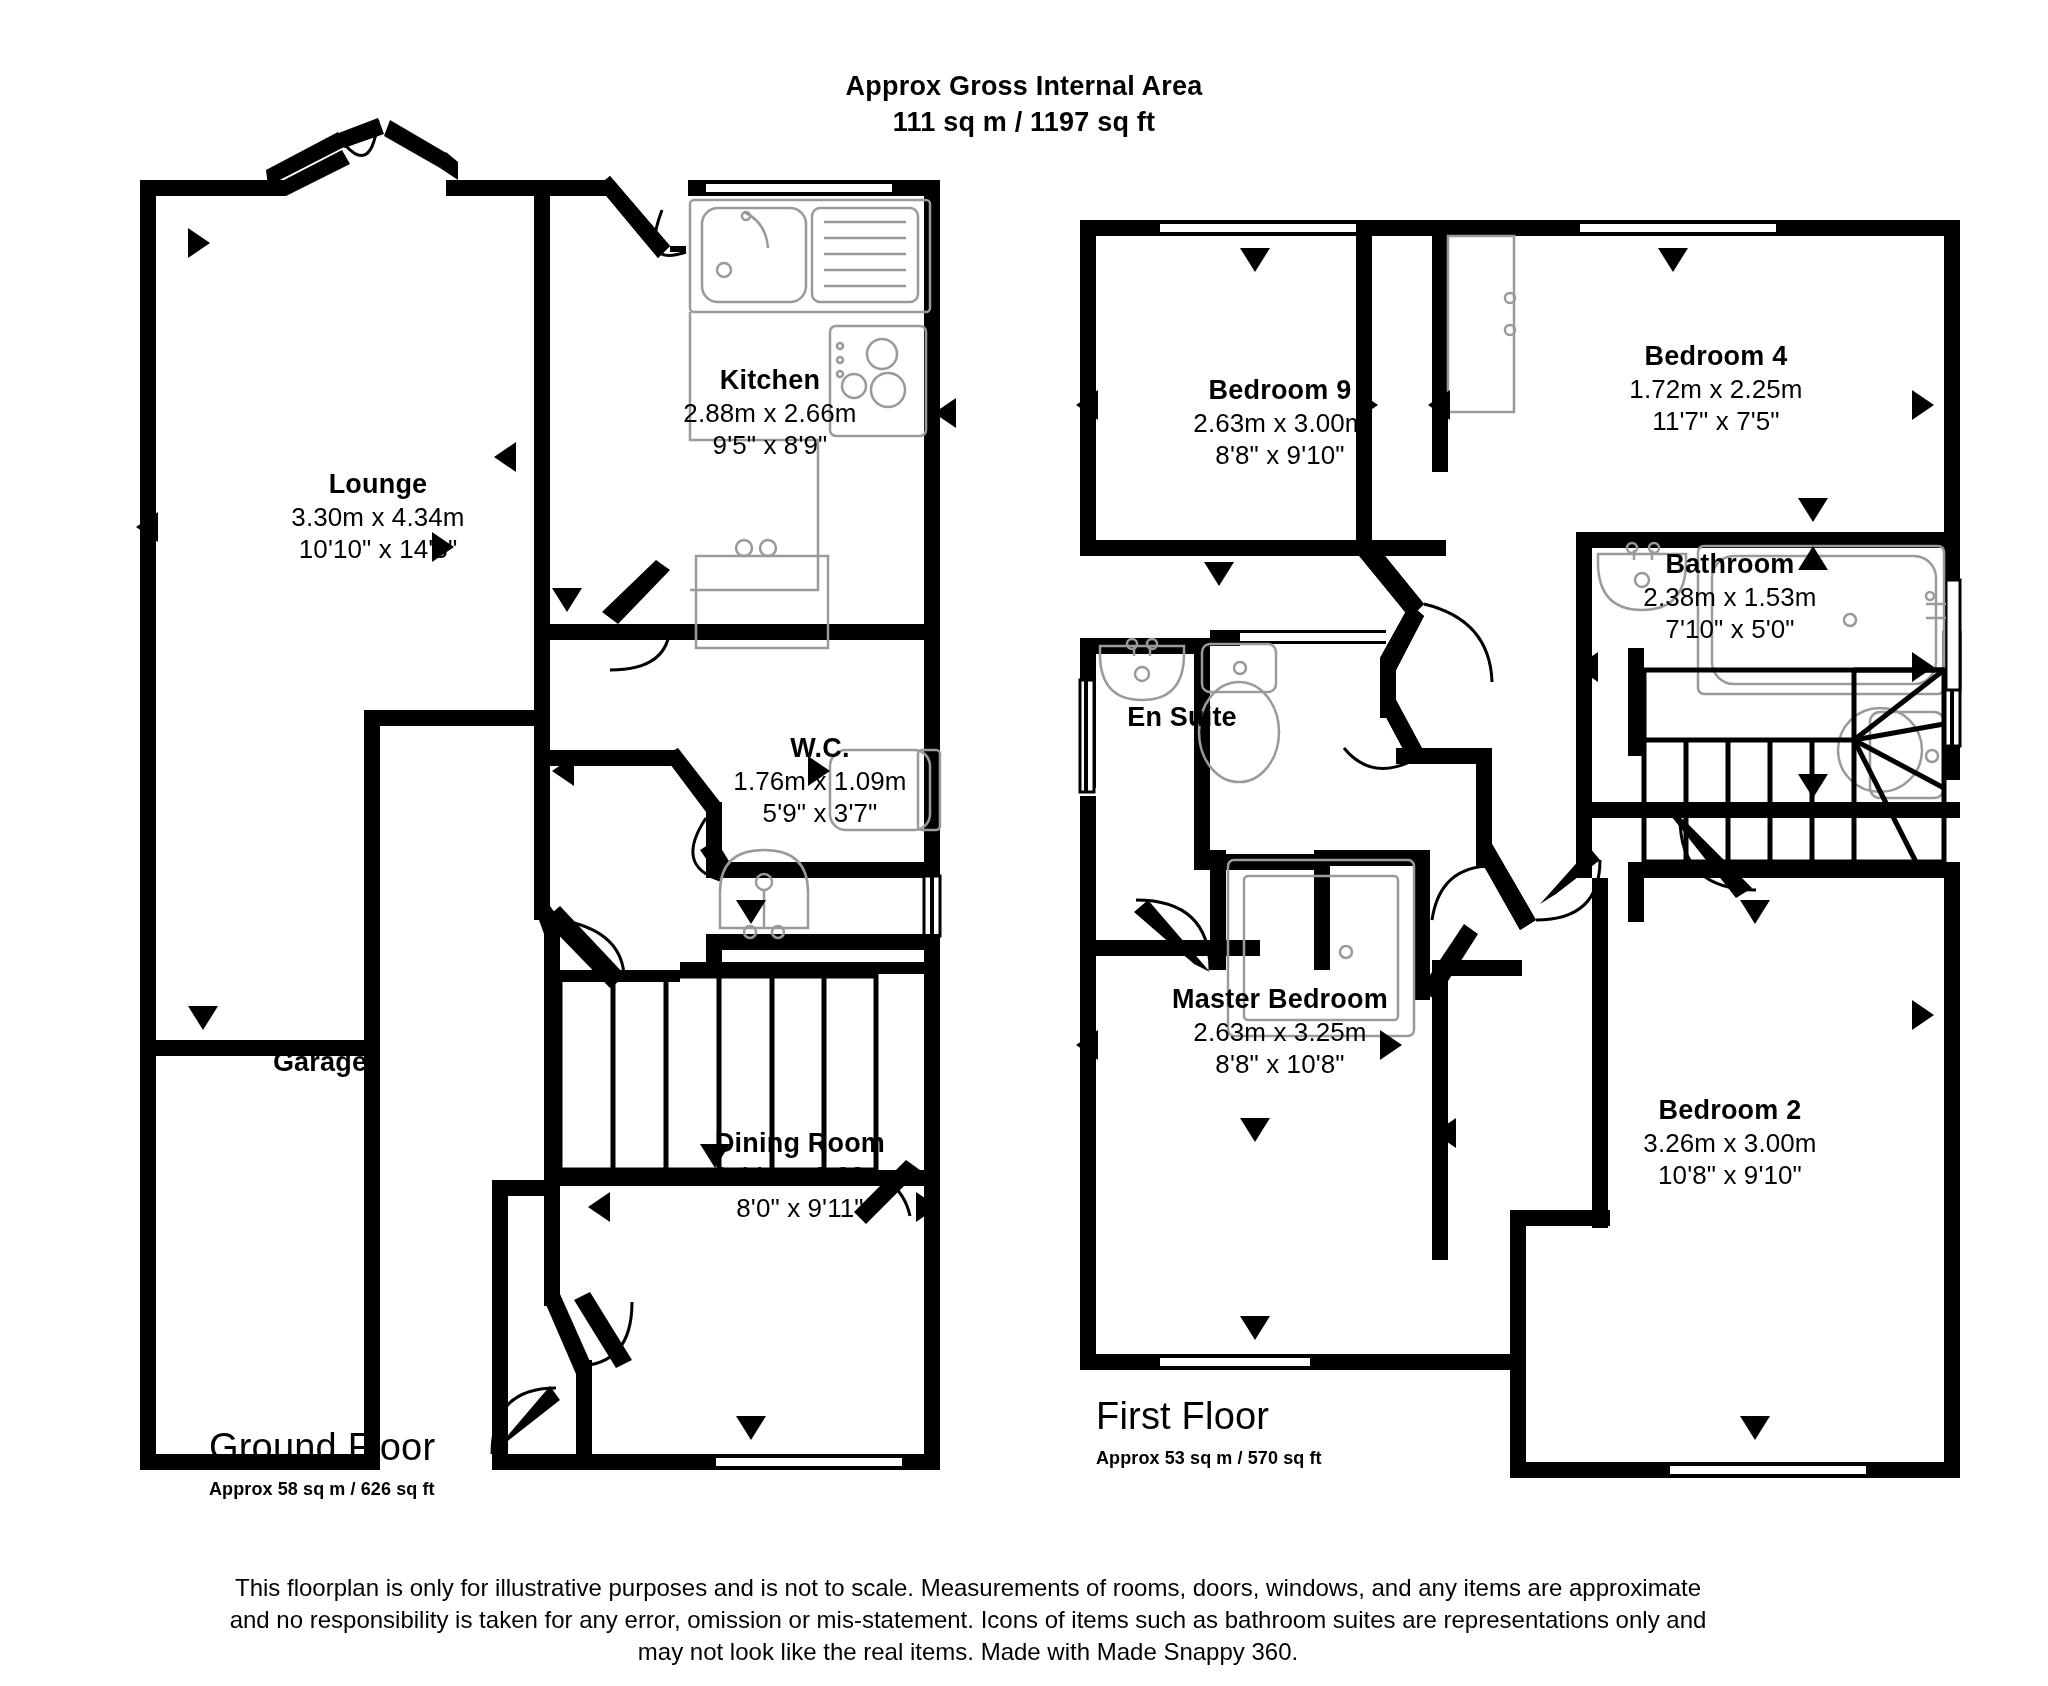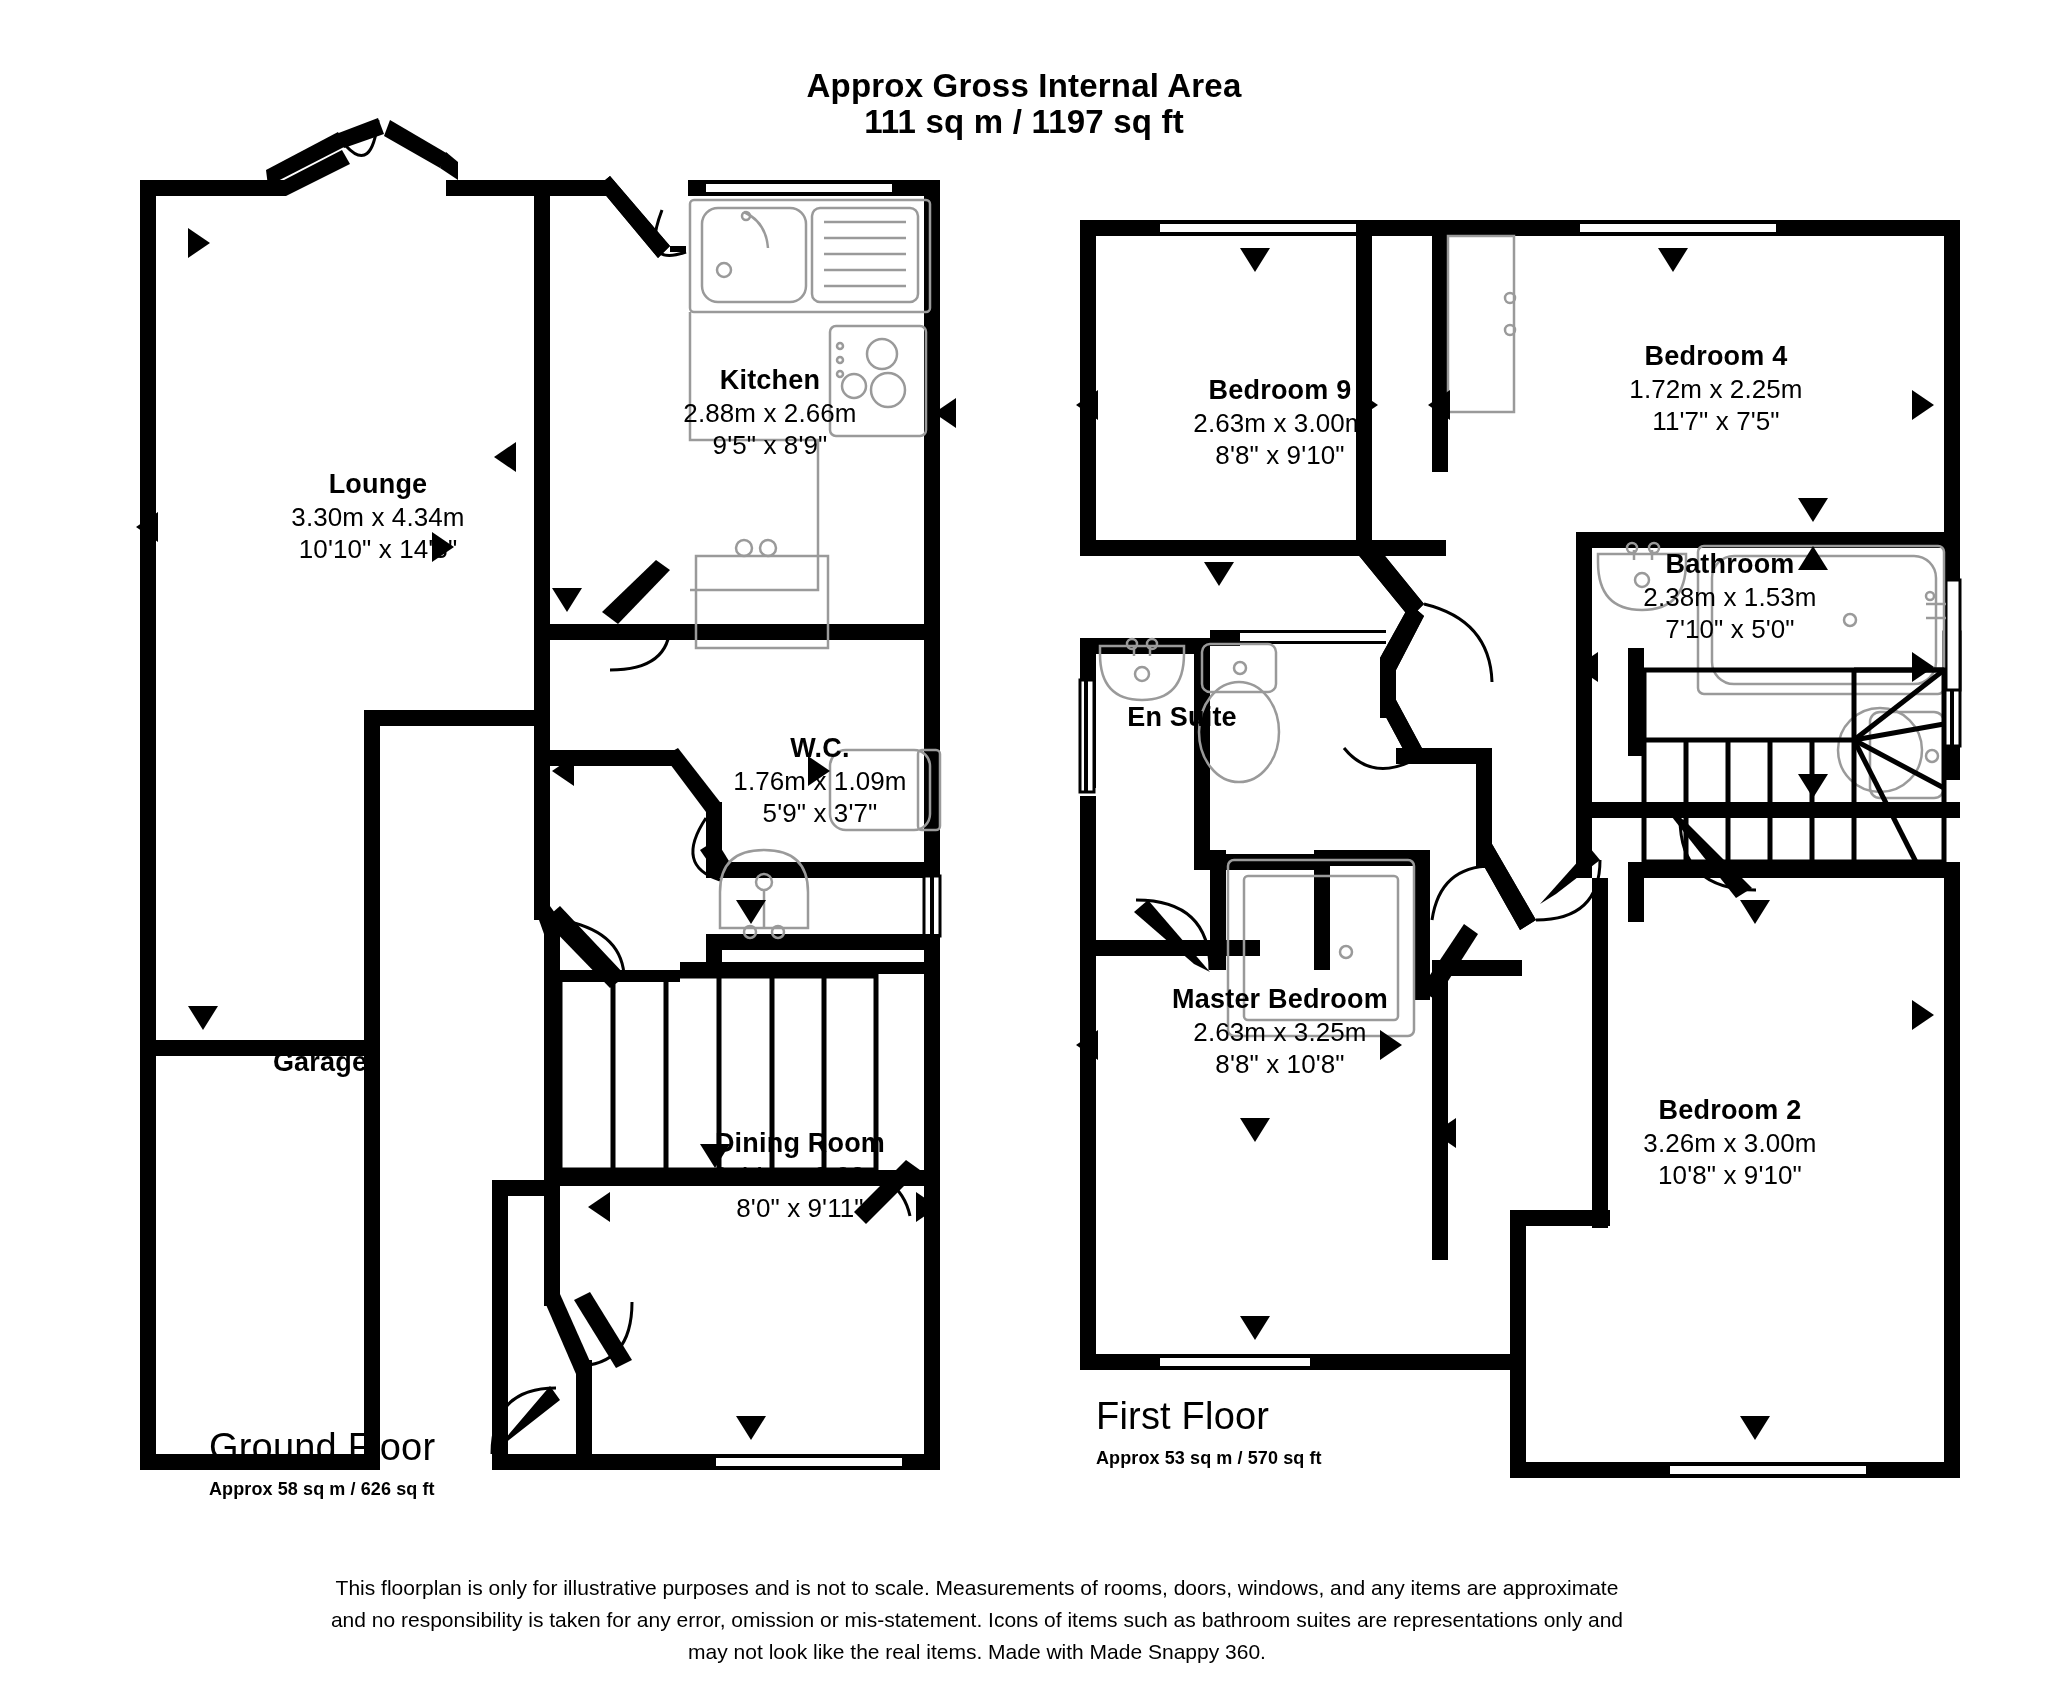--- a/index.html
+++ b/index.html
@@ -10,21 +10,21 @@
     color:#000000;
     position:relative;
     overflow:hidden;
   }
   .page{position:relative;width:2048px;height:1686px;}
 
   
   .header{
     position:absolute;top:68px;left:0;width:2048px;
     text-align:center;
-    font-weight:bold;font-size:33px;line-height:36px;
+    font-weight:bold;font-size:27px;line-height:36px;
     letter-spacing:.2px;
   }
 
   
   .stage{position:absolute;}
   #gf-stage{left:140px;top:150px;width:830px;height:1240px;}
   #ff-stage{left:1080px;top:200px;width:880px;height:1190px;}
   svg{display:block;overflow:visible;}
 
   
@@ -50,23 +50,23 @@
     font-size:38px;font-weight:normal;line-height:46px;
     letter-spacing:.2px;
   }
   .ftitle .s{
     font-size:18px;font-weight:bold;line-height:38px;
     letter-spacing:.1px;
   }
 
   
   .footer{
-    position:absolute;left:17px;top:1572px;width:1920px;
+    position:absolute;left:8px;top:1572px;width:1920px;
     text-align:center;
-    font-size:21px;line-height:32px;
+    font-size:24px;line-height:32px;
     font-family:"Liberation Sans", sans-serif;
     letter-spacing:0px;
   }
   .footer span{display:block;}
 </style>
 </head>
 <body>
 
 <div class="page">
 

